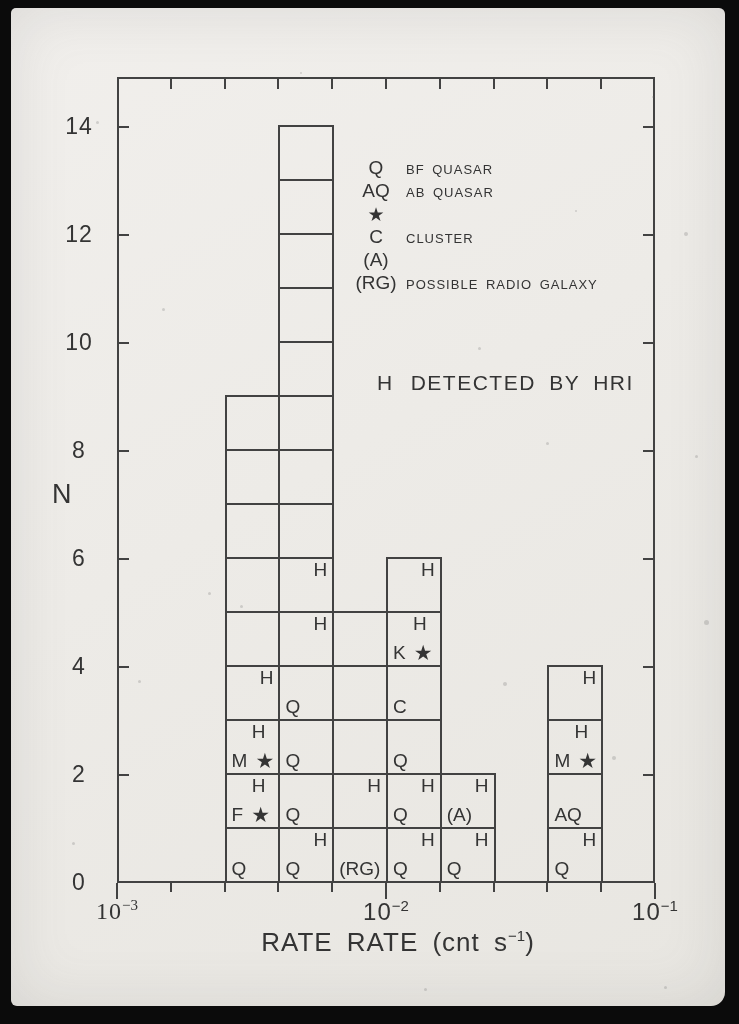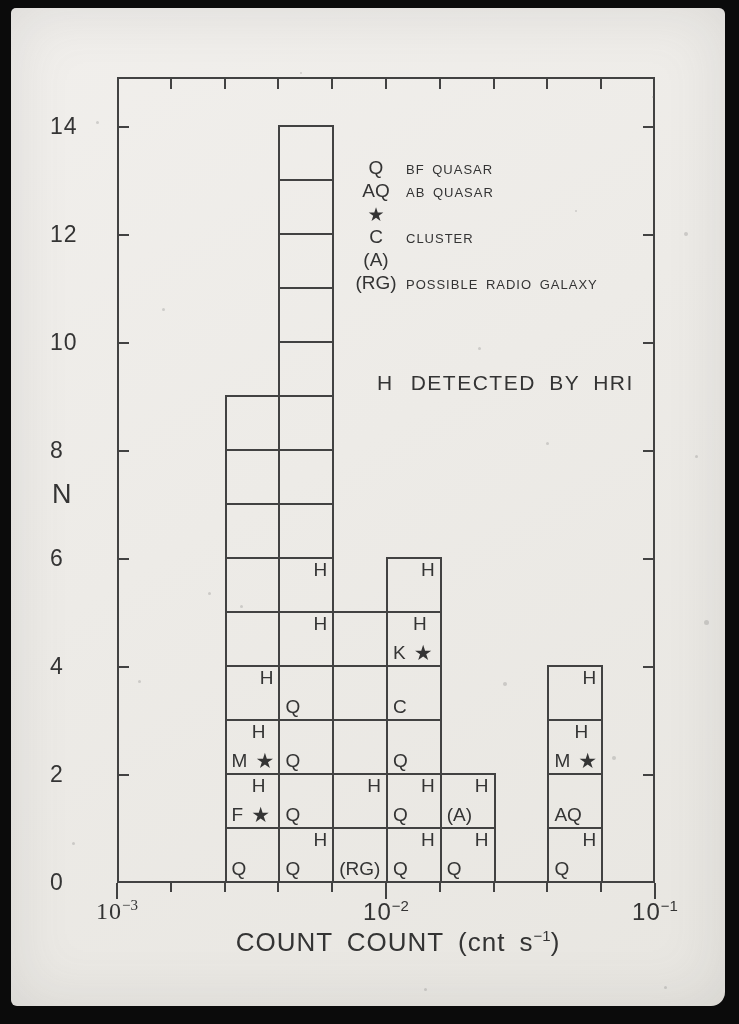--- a/index.html
+++ b/index.html
@@ -10,21 +10,21 @@
          border-radius:5px 6px 14px 6px;
          box-shadow:inset 0 0 60px rgba(90,90,90,0.14);}
   .frame{position:absolute;left:117px;top:77px;width:538px;height:806px;
          border:2px solid #424242;box-sizing:border-box;}
   .tick{position:absolute;background:#424242;}
   .cell{position:absolute;border:2px solid #424242;box-sizing:border-box;}
   .hri{position:absolute;top:0;right:5px;font-size:19px;}
   .idrow{position:absolute;left:5px;bottom:1px;display:flex;align-items:flex-end;gap:8px;}
   .idtxt{font-size:19px;line-height:22px;}
   .star{font-size:21px;line-height:22px;}
-  .ylab{position:absolute;width:58px;text-align:left;font-size:23px;letter-spacing:1px;}
+  .ylab{position:absolute;width:58px;text-align:center;font-size:23px;letter-spacing:1px;}
   .xlab{position:absolute;transform:translateX(-50%);font-size:24px;letter-spacing:1px;white-space:nowrap;}
   .sup{font-size:15px;letter-spacing:0;}
   .legend-title{position:absolute;left:366px;top:124px;font-size:19px;letter-spacing:.5px;word-spacing:2px;white-space:nowrap;}
   .litem{position:absolute;left:351px;display:flex;align-items:baseline;}
   .lsym{width:50px;text-align:center;font-size:19px;flex:none;}
   .ltext{margin-left:5px;font-size:13px;letter-spacing:1px;word-spacing:3px;white-space:nowrap;}
   .hri-note{position:absolute;left:377px;top:371px;display:flex;gap:17px;font-size:21px;letter-spacing:1.5px;word-spacing:6px;}
   .ylabelN{position:absolute;left:52px;top:479px;font-size:27px;}
   .xtitle{position:absolute;left:398px;top:927px;transform:translateX(-50%);font-size:26px;
           letter-spacing:1px;word-spacing:6px;white-space:nowrap;}
@@ -32,21 +32,21 @@
 </style>
 </head>
 <body>
 
 <div id="scene">
   <div class="paper"></div>
   <div class="frame"></div>
 
   <div class="ylabelN">N</div>
 
-  <div class="xtitle"><span>COUNT COUNT (cnt s</span><sup class="sup">−1</sup><span>)</span></div>
+  <div class="xtitle"><span>RATE RATE (cnt s</span><sup class="sup">−1</sup><span>)</span></div>
 
 
   <div class="litem" style="top:157px">
     <span class="lsym">Q</span>
     <span class="ltext">BF QUASAR</span>
   </div>
   <div class="litem" style="top:180px">
     <span class="lsym">AQ</span>
     <span class="ltext">AB QUASAR</span>
   </div>

